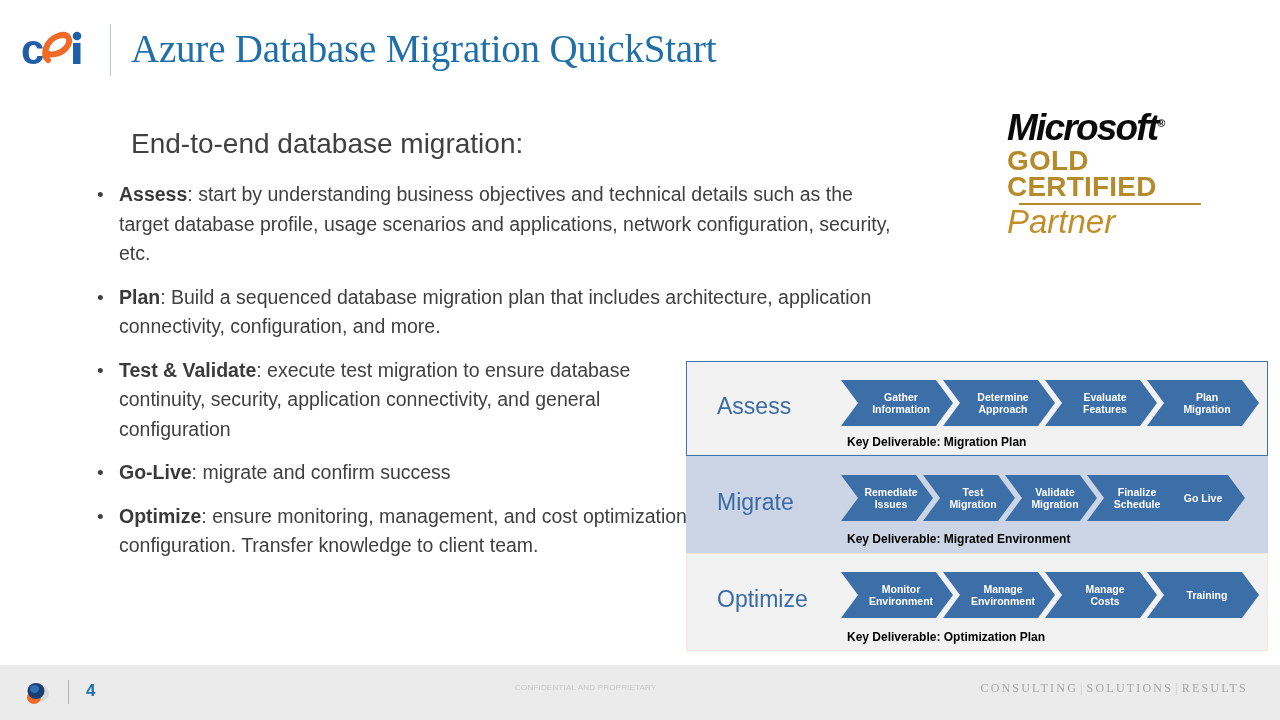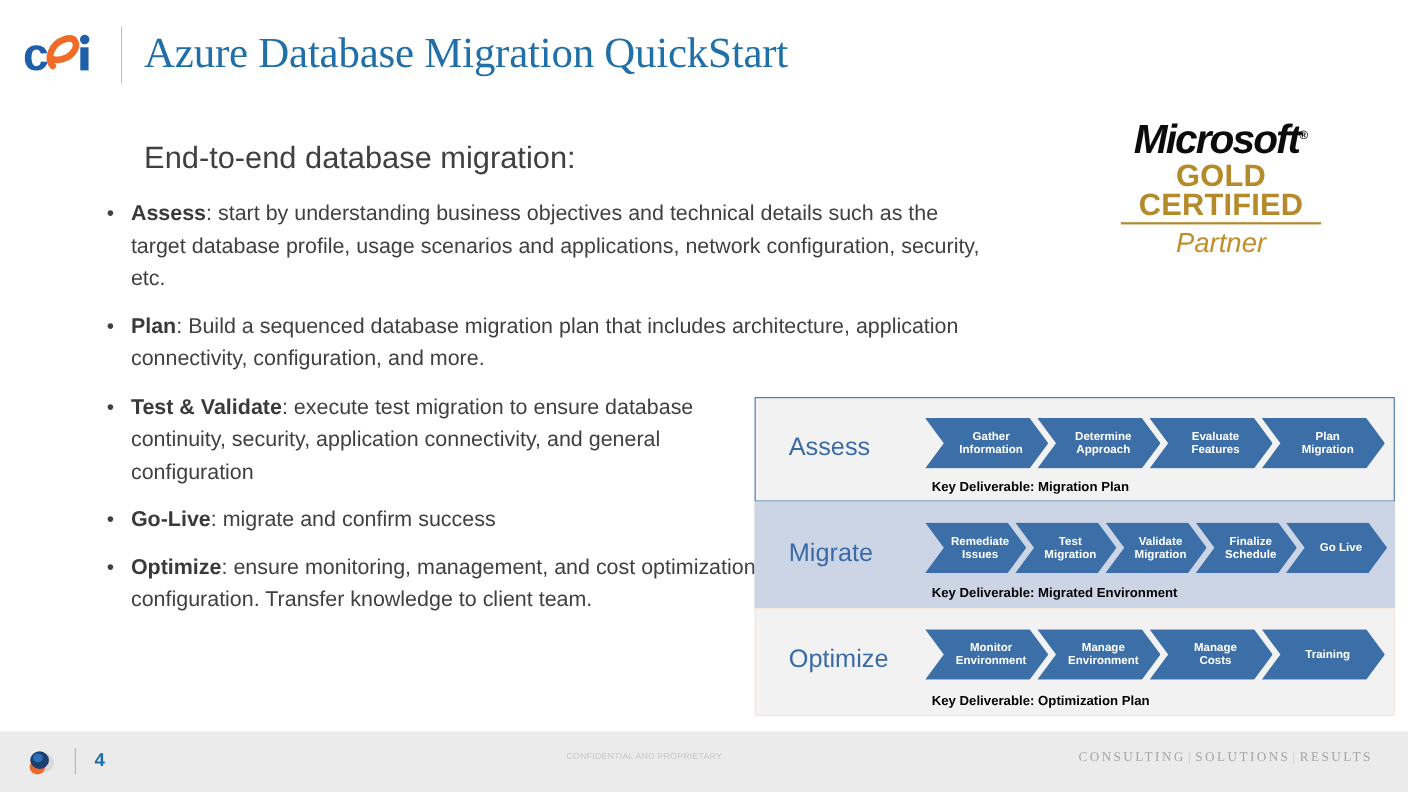--- a/index.html
+++ b/index.html
@@ -40,34 +40,34 @@
   .bullet .txt {
     font-size:19.5px; line-height:29.5px; color:#404040;
   }
   .bullet .lead { font-weight:bold; color:#3a3a3a; }
 
   
   .bullet.narrow { width:600px; }
 
   
   .ms-logo { position:absolute; left:1007px; top:103px; width:206px; height:118px;
-             text-align:center; }
+             text-align:left; }
   .ms-word {
     font-family:"Liberation Sans", sans-serif;
     font-weight:bold; font-style:italic; font-size:37px; color:#0b0b0b;
     letter-spacing:-1.8px; line-height:40px; position:relative; display:inline-block;
   }
   .ms-reg { font-size:11px; font-style:normal; vertical-align:super; letter-spacing:0; }
   .ms-gold {
     font-weight:bold; font-size:28px; color:#b58a2b; letter-spacing:0.2px;
     line-height:26px;
   }
   .ms-rule { width:182px; height:2px; background:#b58a2b; margin:3px auto 2px auto; }
   .ms-partner {
-    font-style:italic; font-size:25px; color:#c08f2c; line-height:30px; font-weight:400;
+    font-style:italic; font-size:33px; color:#c08f2c; line-height:30px; font-weight:400;
   }
 
   
   .diagram { position:absolute; left:686px; top:361px; width:582px; height:298px; }
   .proc-row { position:relative; width:582px; }
   .row-assess   { height:95px; background:#f2f2f2; border:1.5px solid #4472a8; }
   .row-migrate  { height:97px; background:#ccd5e5; border:1px solid #ccd5e5; }
   .row-optimize { height:98px; background:#f2f2f2; border:1px solid #fae3d8; }
 
   .row-label {
@@ -198,21 +198,21 @@
           </div>
         <div class="chev" style="left:82px; width:92px;">
             <span>Test<br>Migration</span>
           </div>
         <div class="chev" style="left:164px;width:92px;">
             <span>Validate<br>Migration</span>
           </div>
         <div class="chev" style="left:246px;width:92px;">
             <span>Finalize<br>Schedule</span>
           </div>
-        <div class="chev" style="left:328px;width:92px;">
+        <div class="chev" style="left:312px;width:92px;">
             <span>Go Live</span>
           </div>
       </div>
       <div class="deliverable">Key Deliverable: Migrated Environment</div>
     </div>
 
     <div class="proc-row row-optimize">
       <div class="row-label">Optimize</div>
       <div class="chev-strip">
         <div class="chev first" style="left:0px;  width:112px;">

